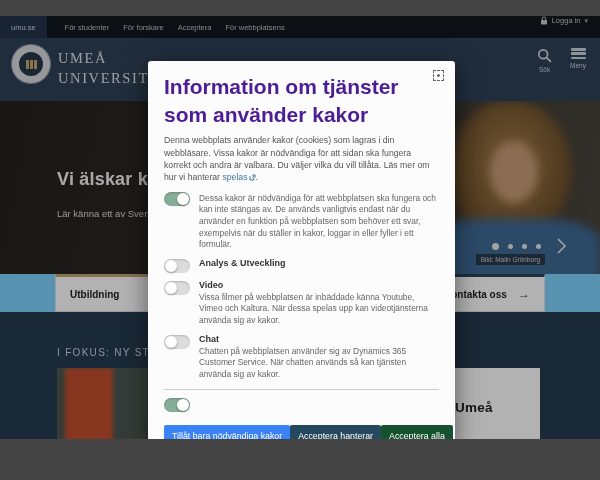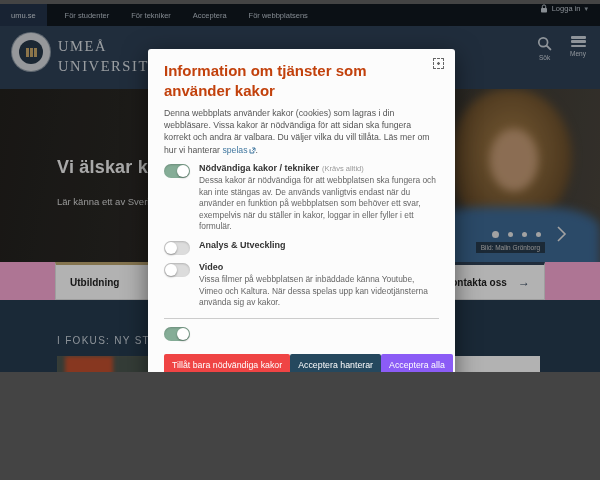--- a/index.html
+++ b/index.html
@@ -1,23 +1,23 @@
 <!DOCTYPE html>
 <html><head>
 <meta charset="utf-8">
 <style>
   * { margin:0; padding:0; box-sizing:border-box; }
   html,body { background:#444; }
   body { font-family:"Liberation Sans", sans-serif; }
-  .page { position:relative; width:600px; height:368px; overflow:hidden; background:#fff; margin:4px auto; }
+  .page { position:relative; width:600px; height:423px; overflow:hidden; background:#fff; margin:16px auto; }
 
   
   .topbar { position:absolute; top:0; left:0; width:600px; height:22px; background:#10171f; display:flex; align-items:stretch; font-size:7.5px; color:#b9c2cb; }
   .topbar-site { background:#23334a; color:#cfd6de; display:flex; align-items:center; padding:0 11px; }
-  .topbar-links { display:flex; align-items:center; gap:22px; margin-left:18px; }
+  .topbar-links { display:flex; align-items:center; gap:14px; margin-left:18px; }
   .topbar-right { margin-left:auto; display:flex; align-items:center; gap:32px; padding-right:12px; color:#c3cbd3;flex-direction:column; }
   .login { display:flex; align-items:center; gap:4px; }
   .lock-svg { display:block; }
   .chev { font-size:7px; color:#9aa4ad; }
 
   
   .header { position:absolute; top:22px; left:0; width:600px; height:63px; background:#2e4157; }
   .seal { position:absolute; left:12px; top:7px; width:38px; height:38px; border-radius:50%; background:#d7dade; display:flex; align-items:center; justify-content:center; box-shadow:0 0 0 1px #8b97a3; }
   .seal-inner { width:24px; height:24px; border-radius:50%; background:#27384a; display:flex; align-items:center; justify-content:center; gap:1px; }
   .seal-inner i { display:block; width:3px; height:9px; background:#c9a86a; }
@@ -34,21 +34,21 @@
   .hero-shirt { position:absolute; right:0px; top:118px; width:190px; height:70px; background:#3e6globe; background:#3e6a96; border-radius:40% 30% 0 0; filter:blur(5px); }
   .hero-heading { position:absolute; left:57px; top:68px; color:#f2f2f2; font-size:18px; font-weight:bold; letter-spacing:0.2px; }
   .hero-sub { position:absolute; left:57px; top:104px; width:205px; color:#d8d8d8; font-size:9.5px; line-height:1.9; }
   .carousel { position:absolute; right:33px; top:136px; display:flex; align-items:center; gap:9px; }
   .dot { width:5px; height:5px; border-radius:50%; background:#e8e8e8; }
   .dot.active { width:7px; height:7px; }
   .car-next { margin-left:6px; }
   .credit { position:absolute; right:55px; top:153px; background:rgba(20,20,20,0.55); color:#cfcfcf; font-size:6.5px; padding:2px 5px; }
 
   
-  .quickrow { position:absolute; top:258px; left:0; width:600px; height:38px; background:#f9a8d4; }
+  .quickrow { position:absolute; top:258px; left:0; width:600px; height:38px; background:#7dd3fc; }
   .qcard { position:absolute; top:0; height:38px; background:#fff; border:1px solid #e3e3e3; display:flex; align-items:center; font-size:10px; font-weight:bold; color:#222; }
   .qcard-left { left:55px; width:300px; border-top:3px solid #bda672; padding-left:14px; }
   .qcard-right { left:355px; width:190px; border-top:3px solid #2e4157; padding-left:88px; }
   .qarrow { margin-left:auto; margin-right:14px; font-weight:normal; font-size:12px; color:#2e4157; }
 
   
   .focus { position:absolute; top:296px; left:0; width:600px; height:184px; background:#263b50; }
   .focus-label { position:absolute; left:57px; top:35px; color:#c9d2da; font-size:10px; letter-spacing:1.3px; }
   .focus-photo { position:absolute; left:57px; top:56px; width:288px; height:128px; background:#555a51; overflow:hidden; }
   .fp-wall { position:absolute; left:0; top:0; width:288px; height:70px; background:#4b564f; filter:blur(2px); }
@@ -60,50 +60,50 @@
   .focus-card h3 { font-size:13.5px; color:#222; letter-spacing:0.2px; margin-bottom:22px; }
   .focus-card p { font-size:8px; color:#333; line-height:1.55; width:168px; }
   .focus-card p a { color:#333; text-decoration:underline; }
 
   
   .dim { position:absolute; inset:0; background:rgba(0,0,0,0.30); z-index:5; }
 
   
   .dialog { position:absolute; left:148px; top:45px; width:307px; height:388px; background:#fcfcfc; border-radius:3px; box-shadow:0 6px 24px rgba(0,0,0,0.5); z-index:10; padding:12px 16px; color:#3c3c3c; }
   .drag-ico { position:absolute; top:9px; right:11px; width:11px; height:11px; border:1.5px dashed #666; background:radial-gradient(circle at 50% 50%, #666 1.2px, transparent 1.5px); }
-  .dlg-title { font-size:15px; font-weight:bold; line-height:1.32; padding-right:28px; color:#c2410c; }
+  .dlg-title { font-size:21px; font-weight:bold; line-height:1.32; padding-right:28px; color:#4c1d95; }
   .dlg-intro { margin-top:6px; font-size:8.7px; color:#555; line-height:1.42; }
   .dlg-intro a { color:#41779f; text-decoration:none; }
   .ext { display:inline-block; vertical-align:-1px; margin-left:1px; }
   .trow { display:flex; gap:9px; margin-top:7px; }
   .toggle { flex:0 0 26px; width:26px; height:14px; border-radius:7px; background:#dcdcdc; position:relative; box-shadow:inset 0 1px 2px rgba(0,0,0,0.18); margin-top:1px; }
   .toggle .knob { position:absolute; top:1px; left:1px; width:12px; height:12px; border-radius:50%; background:#fff; box-shadow:0 1px 2px rgba(0,0,0,0.35); }
   .toggle.on { background:#85ad97; }
   .toggle.on .knob { left:auto; right:1px; }
   .trow-text { flex:1; }
   .tlabel { font-size:9px; font-weight:bold; color:#333; }
   .tsuffix { font-size:7.5px; font-weight:normal; color:#999; margin-left:3px; }
   .tdesc { font-size:8.4px; color:#666; line-height:1.38; margin-top:2px; }
   .divider { border:none; border-top:1px solid #ccc; margin:9px 0 0 0; }
   .btnrow { display:flex; justify-content:space-between; margin-top:13px; }
   .btn { border:none; color:#fff; font-size:8.8px; font-family:"Liberation Sans", sans-serif; padding:6px 8px; border-radius:2px; cursor:pointer; white-space:nowrap; }
-  .btn-dark { background:#ef4444; }
+  .btn-dark { background:#3b82f6; }
   .btn-navy { background:#25485e; }
-  .btn-green { background:#8b5cf6; }
+  .btn-green { background:#14532d; }
 </style>
 </head>
 <body>
 
 <div class="page">
 
   <div class="topbar">
     <div class="topbar-site">umu.se</div>
     <div class="topbar-links">
       <span>För studenter</span>
-      <span>För tekniker</span>
+      <span>För forskare</span>
       <span>Acceptera</span>
       <span>För webbplatsens</span>
     </div>
     <div class="topbar-right">
       <span class="login">
         <svg class="lock-svg" width="8" height="9" viewBox="0 0 8 9">
             <rect x="1" y="4" width="6" height="4.5" rx="0.8" fill="#c3cbd3"></rect>
             <path d="M2.3 4V2.6a1.7 1.7 0 0 1 3.4 0V4" fill="none" stroke="#c3cbd3" stroke-width="1"></path>
           </svg>
         <span>Logga in</span>
@@ -197,21 +197,20 @@
             <path d="M1 2.2v3.8h3.8V4" fill="none" stroke="#41779f" stroke-width="1"></path>
             <path d="M3.2 1h2.8v2.8M6 1 3.4 3.6" fill="none" stroke="#41779f" stroke-width="1"></path>
           </svg></a><span>.</span>
     </div>
 
     <div class="trow">
       <div class="toggle on">
           <div class="knob"></div>
         </div>
       <div class="trow-text">
-        <div class="tlabel"><span>Nödvändiga kakor / tekniker</span><span class="tsuffix">(Krävs alltid)</span></div>
         <div class="tdesc">Dessa kakor är nödvändiga för att webbplatsen ska fungera och kan inte stängas av. De används vanligtvis endast när du använder en funktion på webbplatsen som behöver ett svar, exempelvis när du ställer in kakor, loggar in eller fyller i ett formulär.</div>
       </div>
     </div>
 
     <div class="trow">
       <div class="toggle">
           <div class="knob"></div>
         </div>
       <div class="trow-text">
         <div class="tlabel">Analys &amp; Utveckling</div>
@@ -221,20 +220,29 @@
     <div class="trow">
       <div class="toggle">
           <div class="knob"></div>
         </div>
       <div class="trow-text">
         <div class="tlabel">Video</div>
         <div class="tdesc">Vissa filmer på webbplatsen är inbäddade känna Youtube, Vimeo och Kaltura. När dessa spelas upp kan videotjänsterna använda sig av kakor.</div>
       </div>
     </div>
 
+    <div class="trow">
+      <div class="toggle">
+          <div class="knob"></div>
+        </div>
+      <div class="trow-text">
+        <div class="tlabel">Chat</div>
+        <div class="tdesc">Chatten på webbplatsen använder sig av Dynamics 365 Customer Service. När chatten används så kan tjänsten använda sig av kakor.</div>
+      </div>
+    </div>
 
     <hr class="divider">
 
     <div class="trow">
       <div class="toggle on">
           <div class="knob"></div>
         </div>
     </div>
 
     <div class="btnrow">

